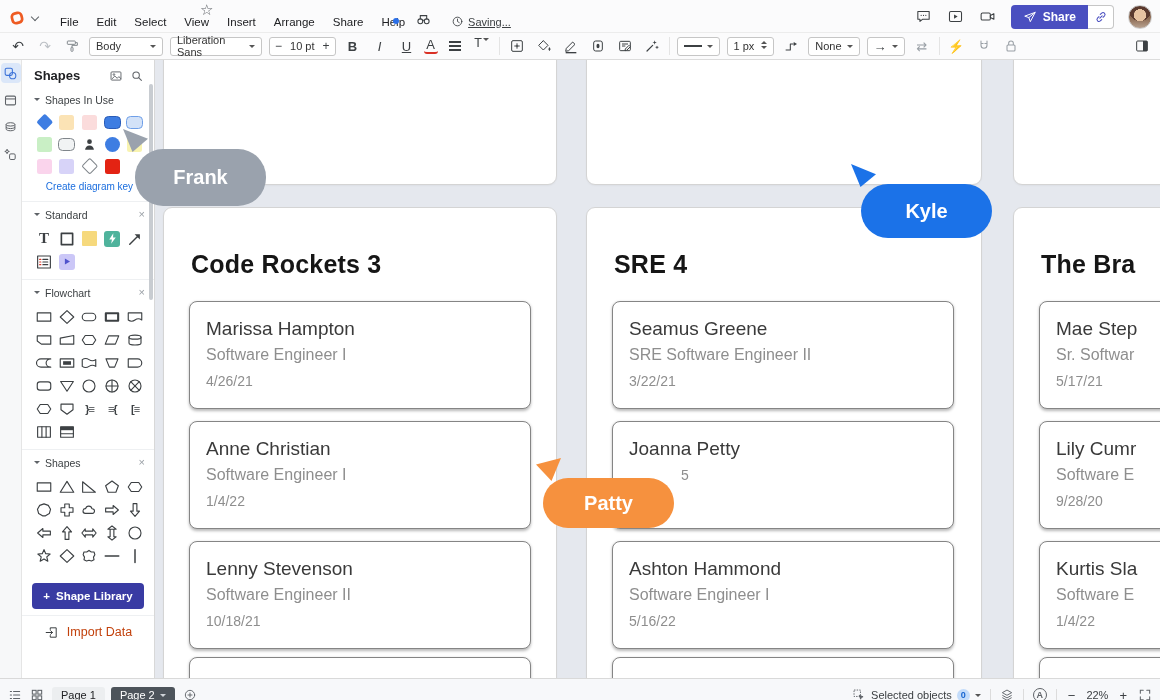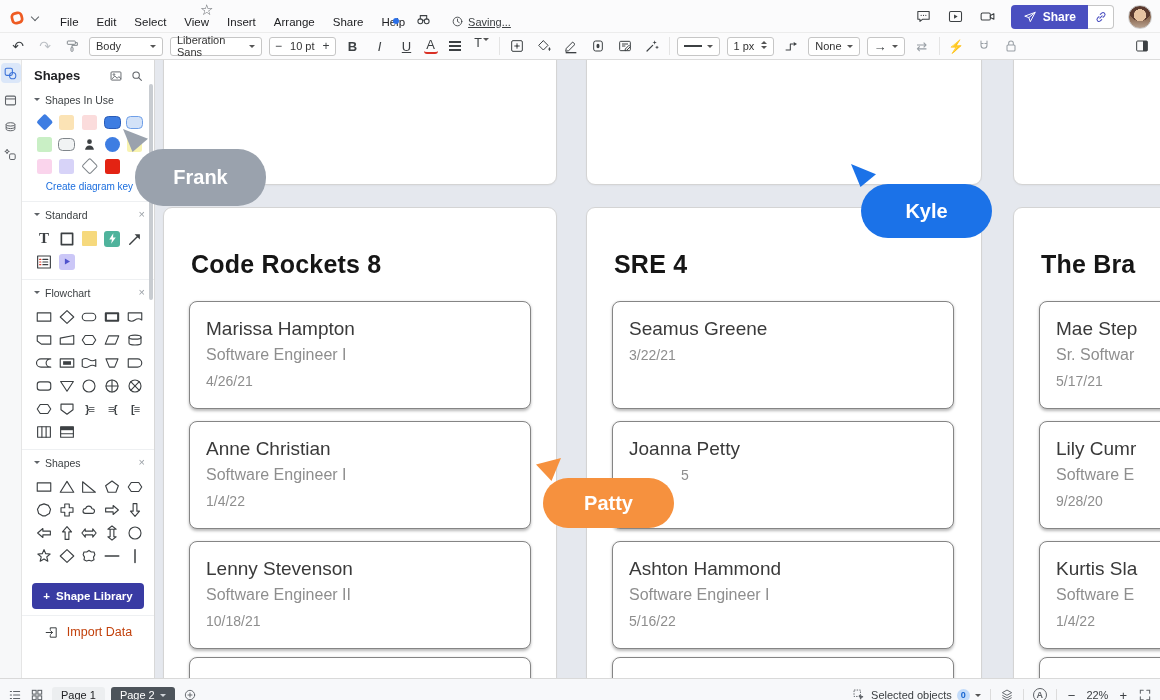--- a/index.html
+++ b/index.html
@@ -774,21 +774,21 @@
       </div>
 
       <div class="panel-scrollbar"></div>
     </aside>
 
     <div class="canvas" id="canvas">
         <div class="top-panel" style="left: 8px; top: -22px; width: 394px; height: 147px;"></div>
         <div class="top-panel" style="left: 431px; top: -22px; width: 396px; height: 147px;"></div>
         <div class="top-panel" style="left: 858px; top: -22px; width: 400px; height: 147px;"></div>
         <div class="team-container" style="left: 8px; top: 147px; width: 394px; height: 540px;">
-          <div class="team-name">Code Rockets 8</div>
+          <div class="team-name">Code Rockets 3</div>
           <div class="member-card" style="top: 93px;">
             <div class="m-name">Marissa Hampton</div>
             <div class="m-role">Software Engineer I</div>
             <div class="m-date">4/26/21</div>
           </div>
           <div class="member-card" style="top: 213px;">
             <div class="m-name">Anne Christian</div>
             <div class="m-role">Software Engineer I</div>
             <div class="m-date">1/4/22</div>
           </div>
@@ -798,20 +798,21 @@
             <div class="m-date">10/18/21</div>
           </div>
           <div class="member-card" style="top: 449px;">
             <div class="m-name">Markus Landry</div>
           </div>
         </div>
         <div class="team-container" style="left: 431px; top: 147px; width: 396px; height: 540px;">
           <div class="team-name">SRE 4</div>
           <div class="member-card" style="top: 93px;">
             <div class="m-name">Seamus Greene</div>
+            <div class="m-role">SRE Software Engineer II</div>
             <div class="m-date">3/22/21</div>
           </div>
           <div class="member-card" style="top: 213px;">
             <div class="m-name">Joanna Petty</div>
             <div class="m-date occluded">5</div>
           </div>
           <div class="member-card" style="top: 333px;">
             <div class="m-name">Ashton Hammond</div>
             <div class="m-role">Software Engineer I</div>
             <div class="m-date">5/16/22</div>

